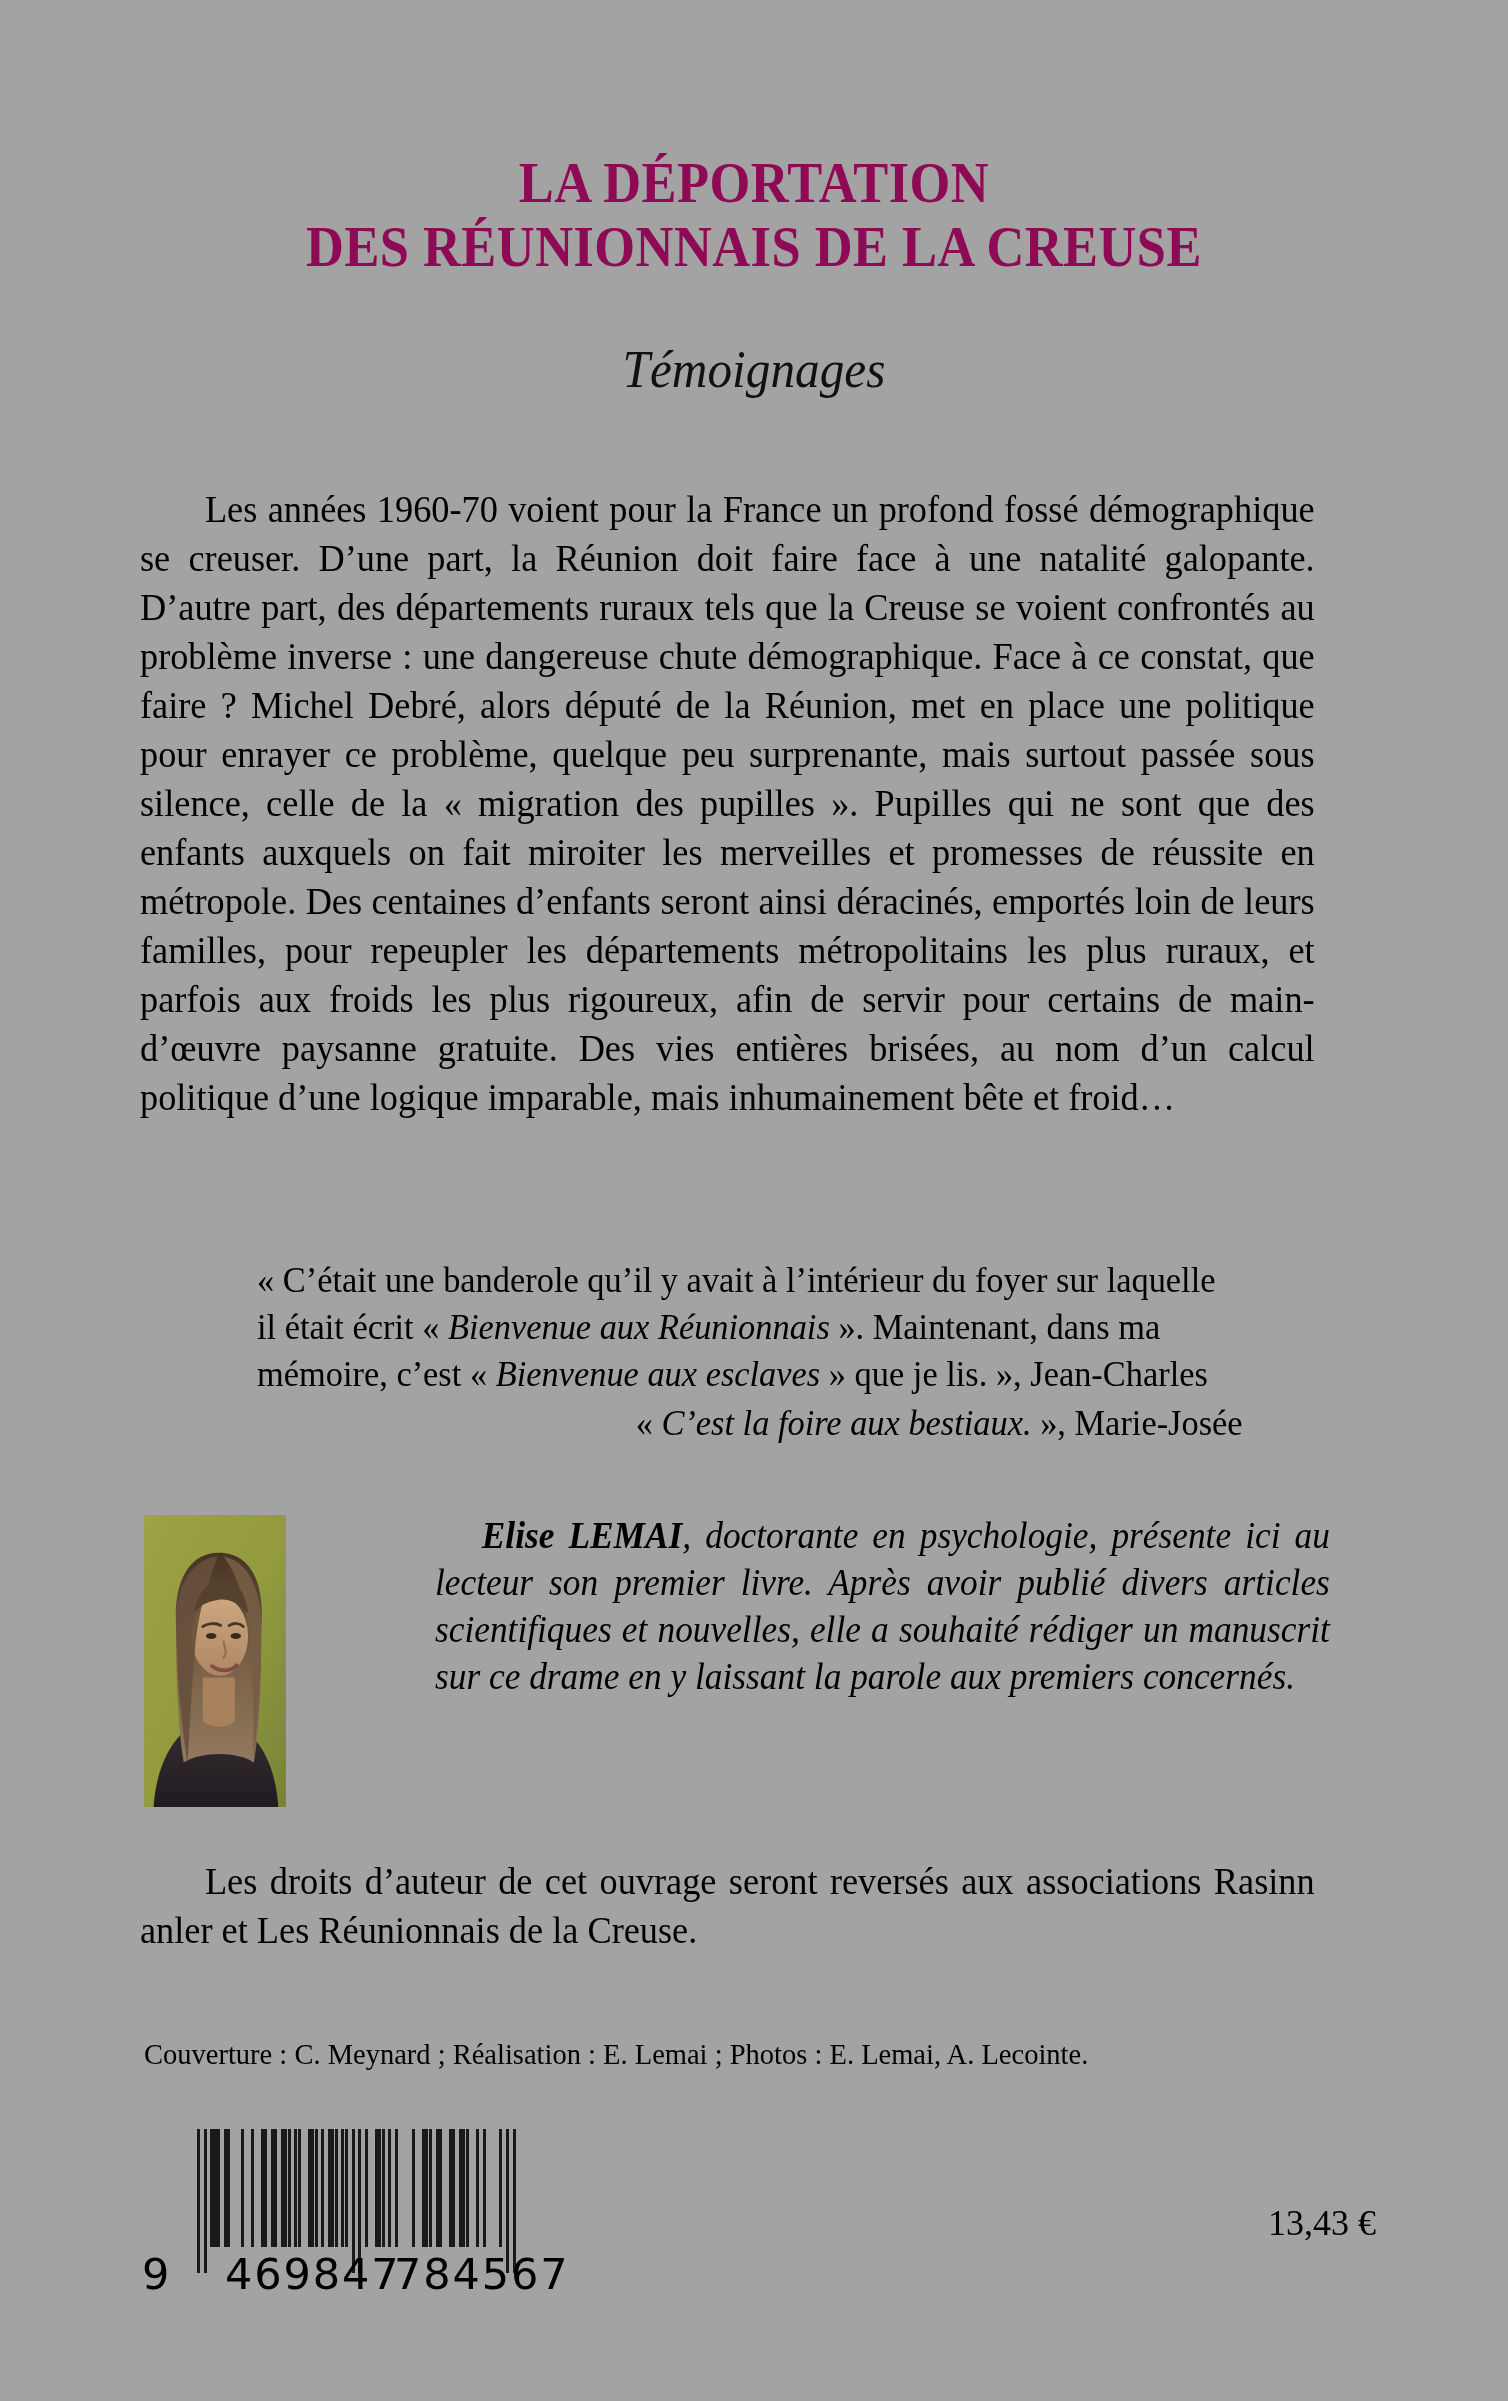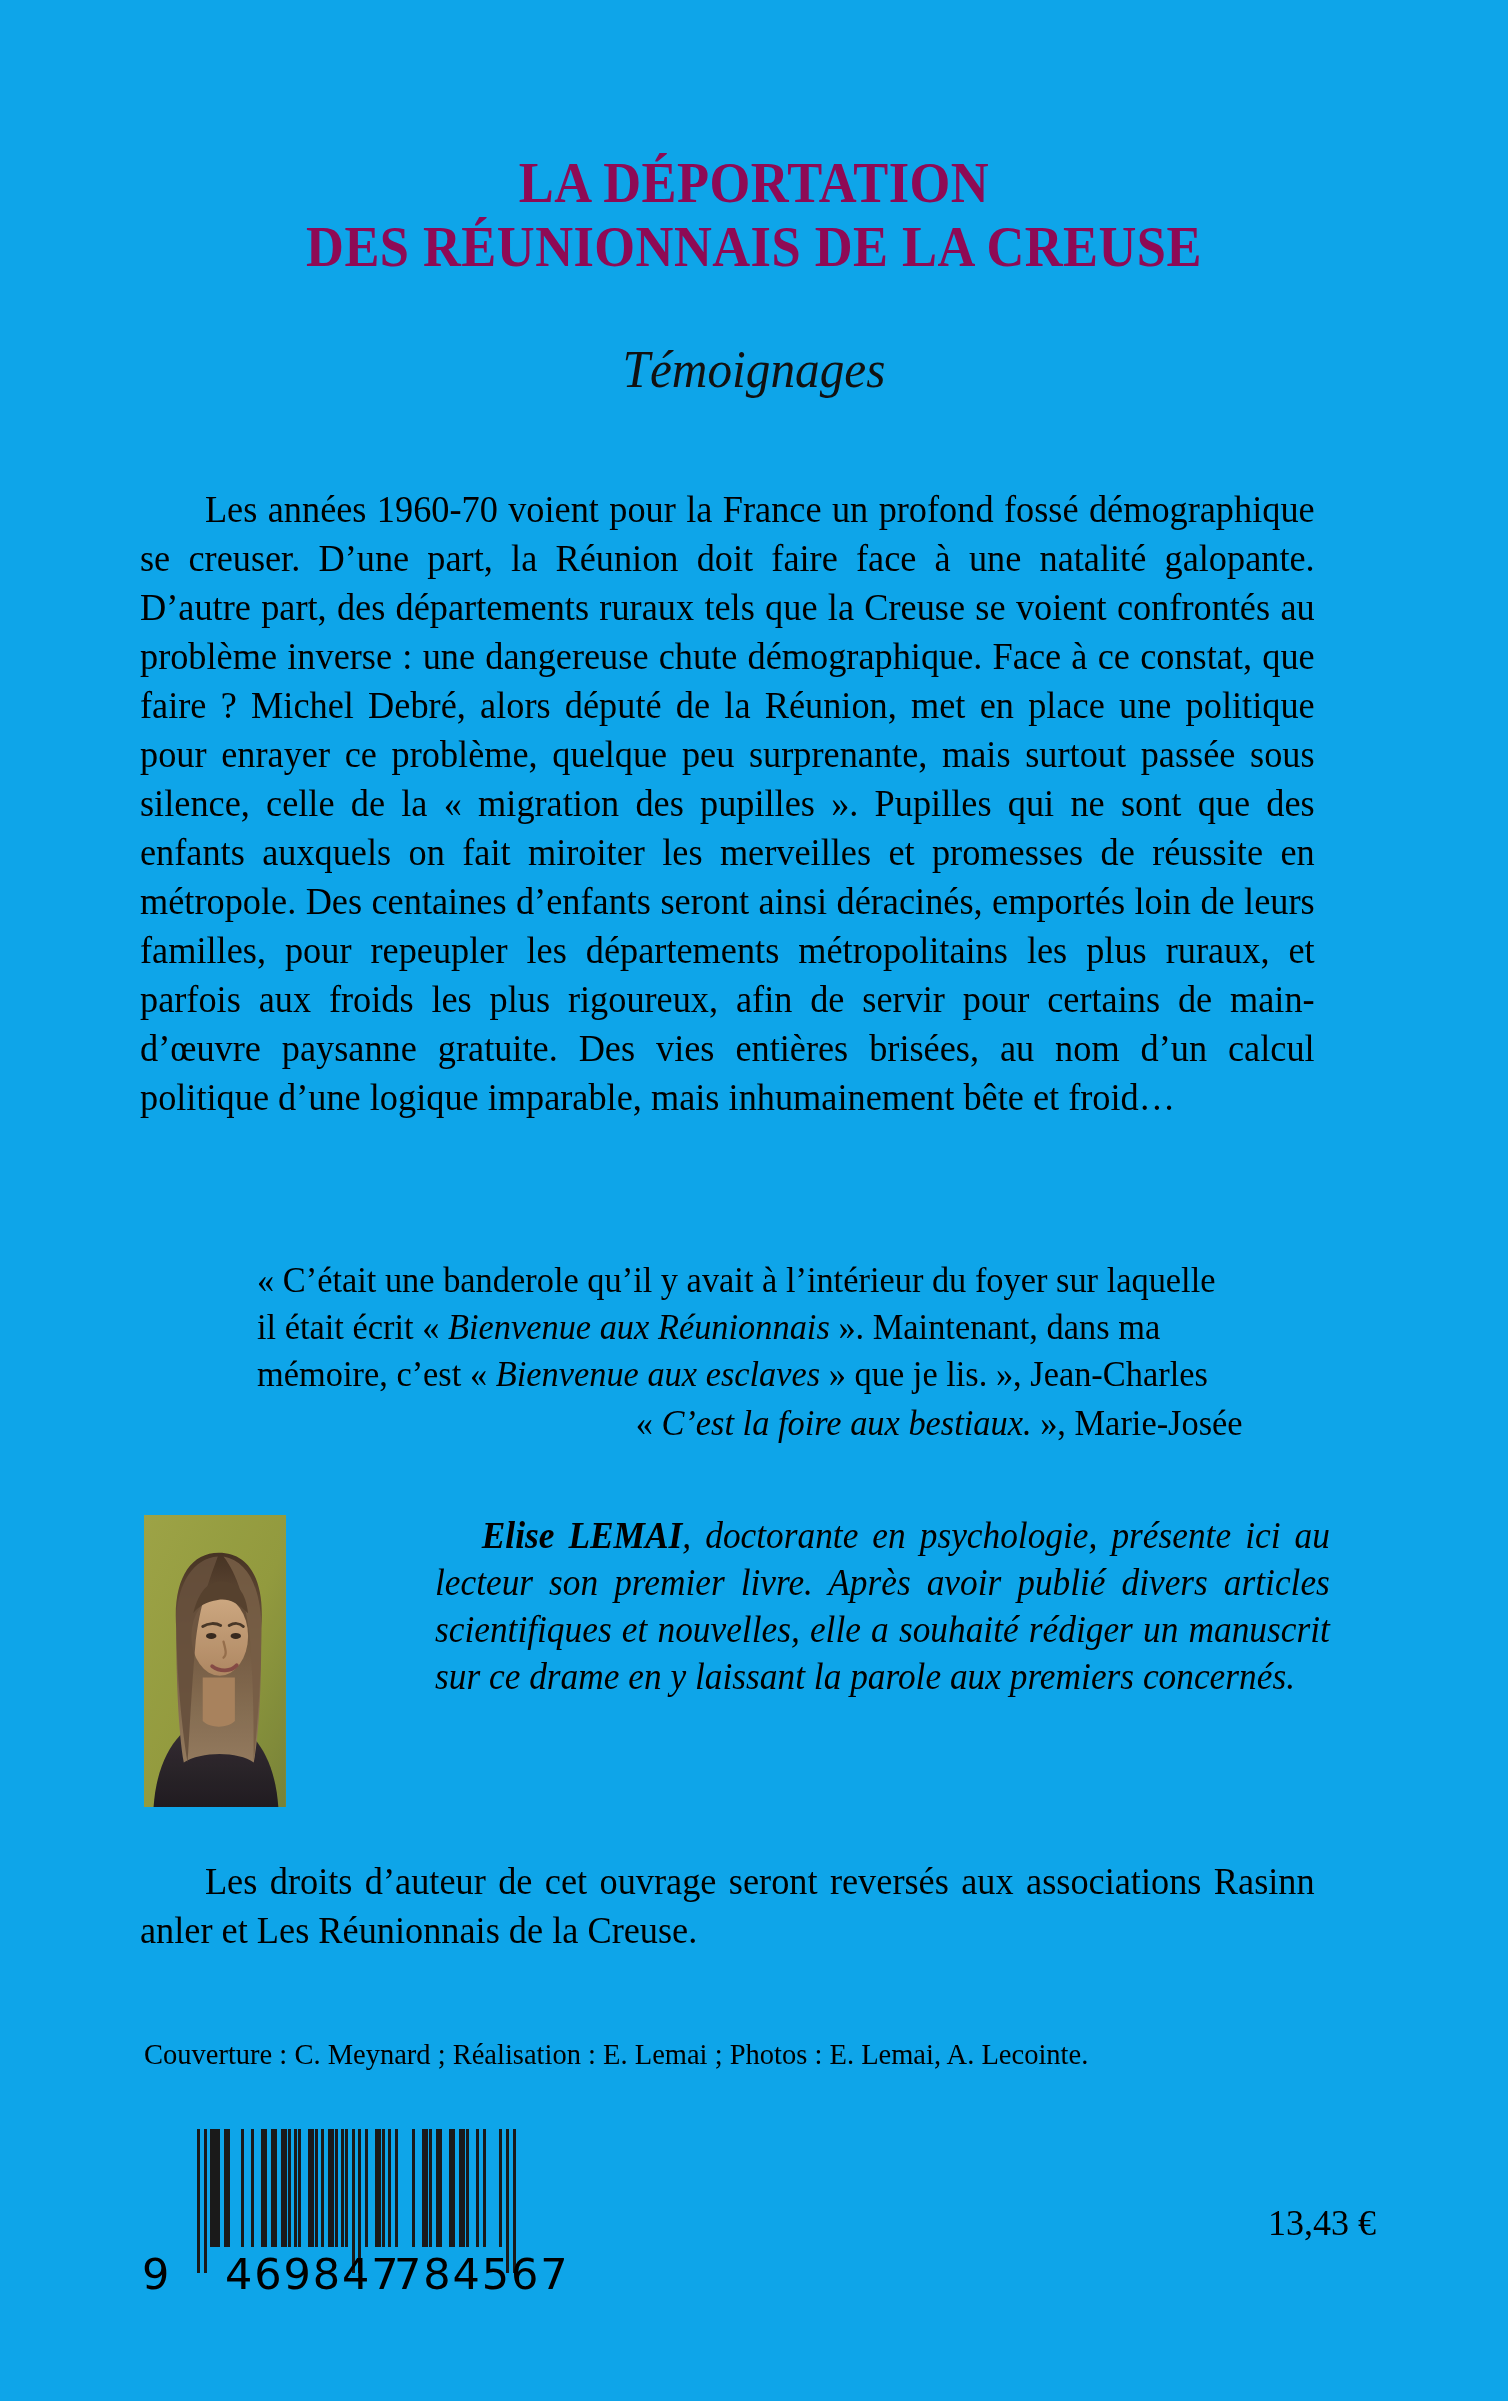--- a/index.html
+++ b/index.html
@@ -12,21 +12,21 @@
     height: 2402px;
     position: relative;
     font-family: "Liberation Serif", "DejaVu Serif", serif;
     color: #000000;
     overflow: hidden;
   }
 
   .page {
     position: absolute;
     inset: 0;
-    background: #0ea5e9;
+    background: #a3a3a3;
   }
 
   
   .title-block {
     position: absolute;
     left: 0;
     right: 0;
     top: 151px;
     text-align: center;
   }

